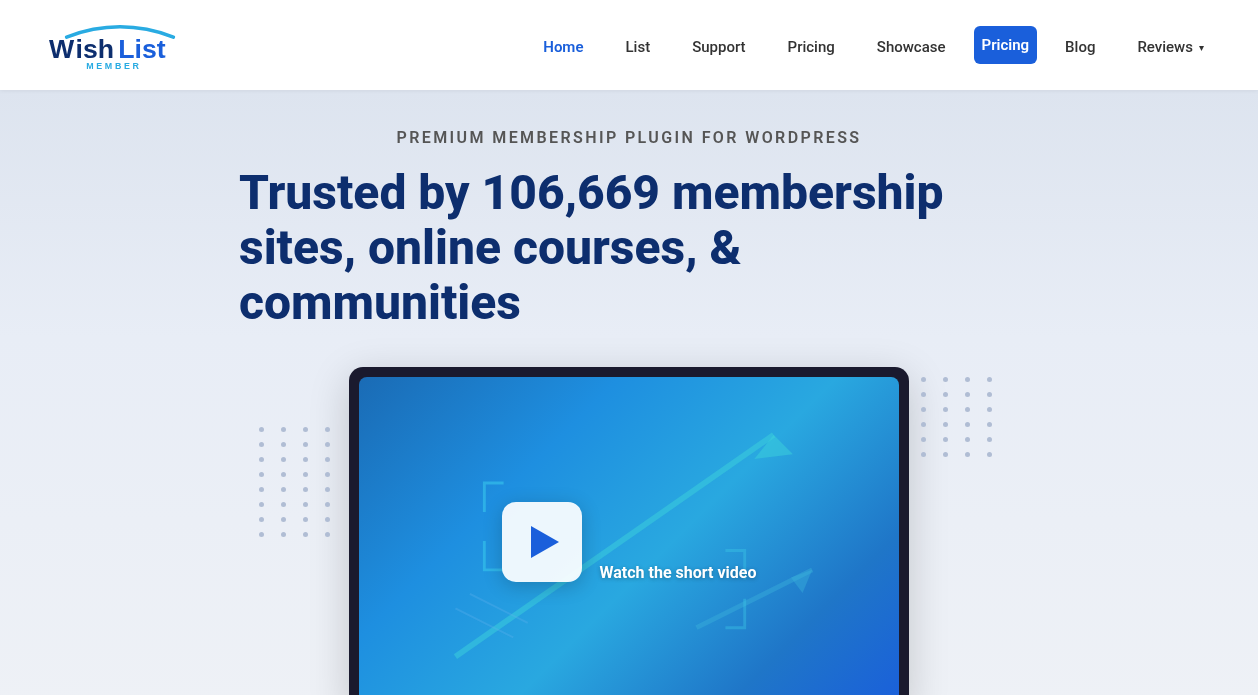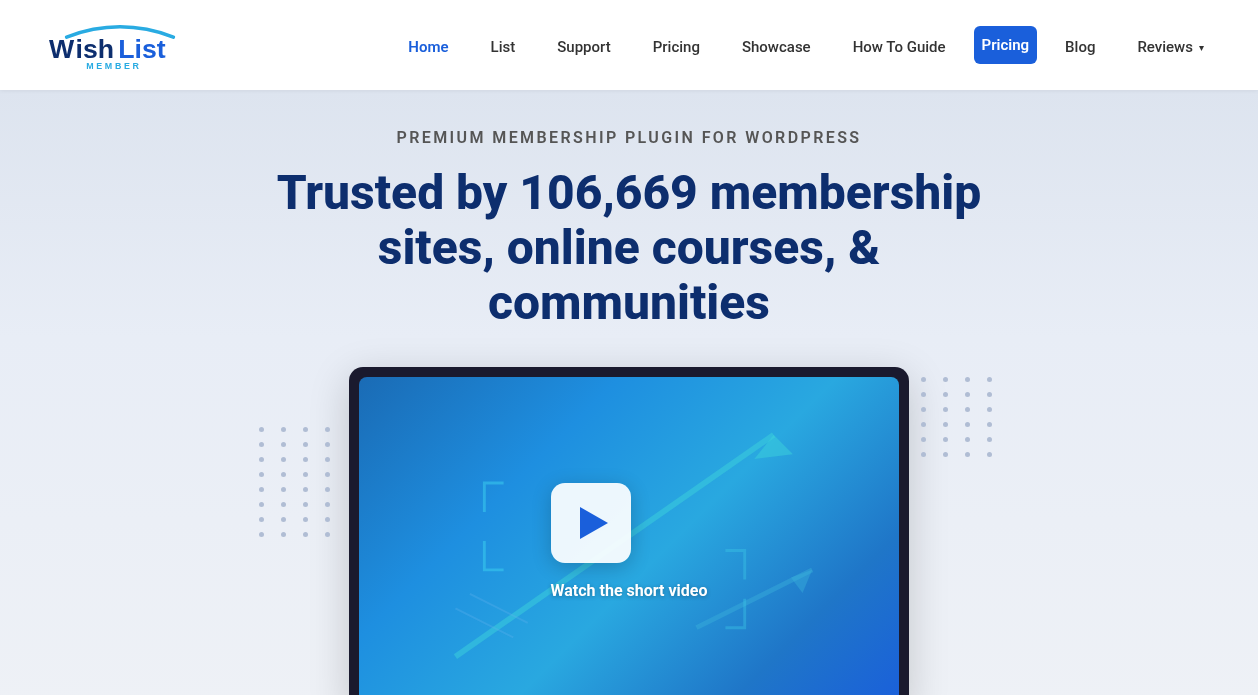--- a/index.html
+++ b/index.html
@@ -85,21 +85,21 @@
       letter-spacing: 0.15em;
       color: #555;
       font-weight: 600;
       text-transform: uppercase;
       margin-bottom: 18px;
     }
     .hero-title {
       font-size: 48px;
       font-weight: 800;
       color: #0d2e6e;
-      text-align: center;
+      text-align: left;
       line-height: 1.15;
       max-width: 780px;
       margin-bottom: 36px;
     }
 
     
     .laptop-wrapper {
       position: relative;
       width: 620px;
       display: flex;
@@ -154,22 +154,22 @@
     
     .chart-bg {
       position: absolute;
       top: 0; left: 0; right: 0; bottom: 0;
     }
 
     .play-button-wrap {
       position: relative;
       z-index: 2;
       display: flex;
-      flex-direction: column;
-      align-items: flex-start;
+      flex-direction: row;
+      align-items: flex-end;
       gap: 18px;
     }
     .play-btn {
       width: 80px;
       height: 80px;
       background: rgba(255,255,255,0.92);
       border-radius: 14px;
       display: flex;
       align-items: center;
       justify-content: center;
@@ -208,21 +208,20 @@
       <text x="52" y="54" font-family="Arial, sans-serif" font-size="10" font-weight="700" fill="#29abe2" letter-spacing="3">MEMBER</text>
     </svg>
   </div>
 
   <nav class="nav">
     <a class="nav-link active" href="#">Home</a>
     <a class="nav-link" href="#">List</a>
     <a class="nav-link" href="#">Support</a>
     <a class="nav-link" href="#">Pricing</a>
     <a class="nav-link" href="#">Showcase</a>
-    <a class="nav-link" href="#">How To Guide</a>
     <a class="nav-link pricing-btn" href="#">Pricing</a>
     <a class="nav-link" href="#">Blog</a>
     <span class="nav-support">
       <span>Reviews</span>
       <span class="chevron-icon">▾</span>
     </span>
   </nav>
 </header>
 
 <section class="hero">

